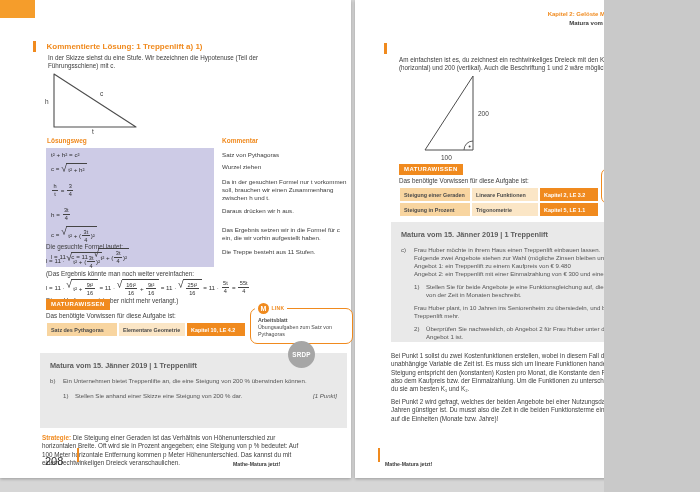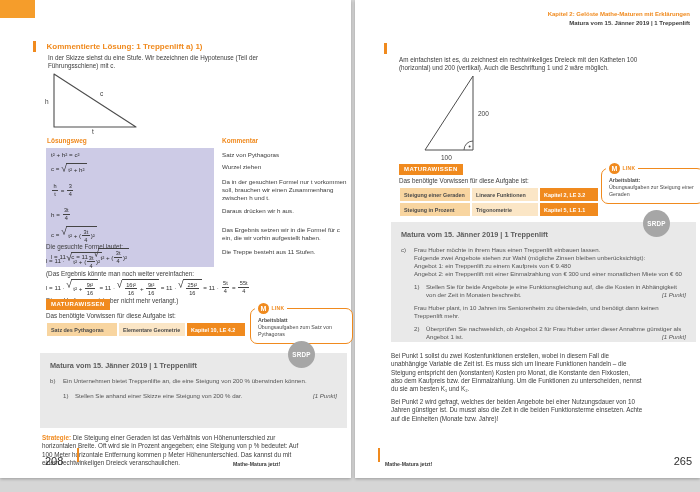--- a/index.html
+++ b/index.html
@@ -1,16 +1,16 @@
 <!DOCTYPE html>
 <html><head>
 <meta charset="utf-8">
 <style>
   html,body{margin:0;padding:0;background:#c9c9c9;}
-  .spread{position:relative;width:700px;height:492px;background:#d6d6d6;overflow:hidden;
+  .spread{position:relative;width:604px;height:492px;background:#d6d6d6;overflow:hidden;
           font-family:"Liberation Sans",sans-serif;color:#3b3b3b;}
   .page{position:absolute;top:0;height:478px;background:#ffffff;box-shadow:0 1px 3px rgba(0,0,0,.28);}
   .page-left{left:0;width:351px;}
   .page-right{left:355px;width:345px;}
   .abs{position:absolute;margin:0;}
 
   
   .body{font-size:6.3px;line-height:1.32;color:#3c3c3c;}
   .heading-row{position:absolute;display:flex;align-items:center;gap:11px;}
   .hbar{width:2.5px;height:11px;background:#F08A1E;}

